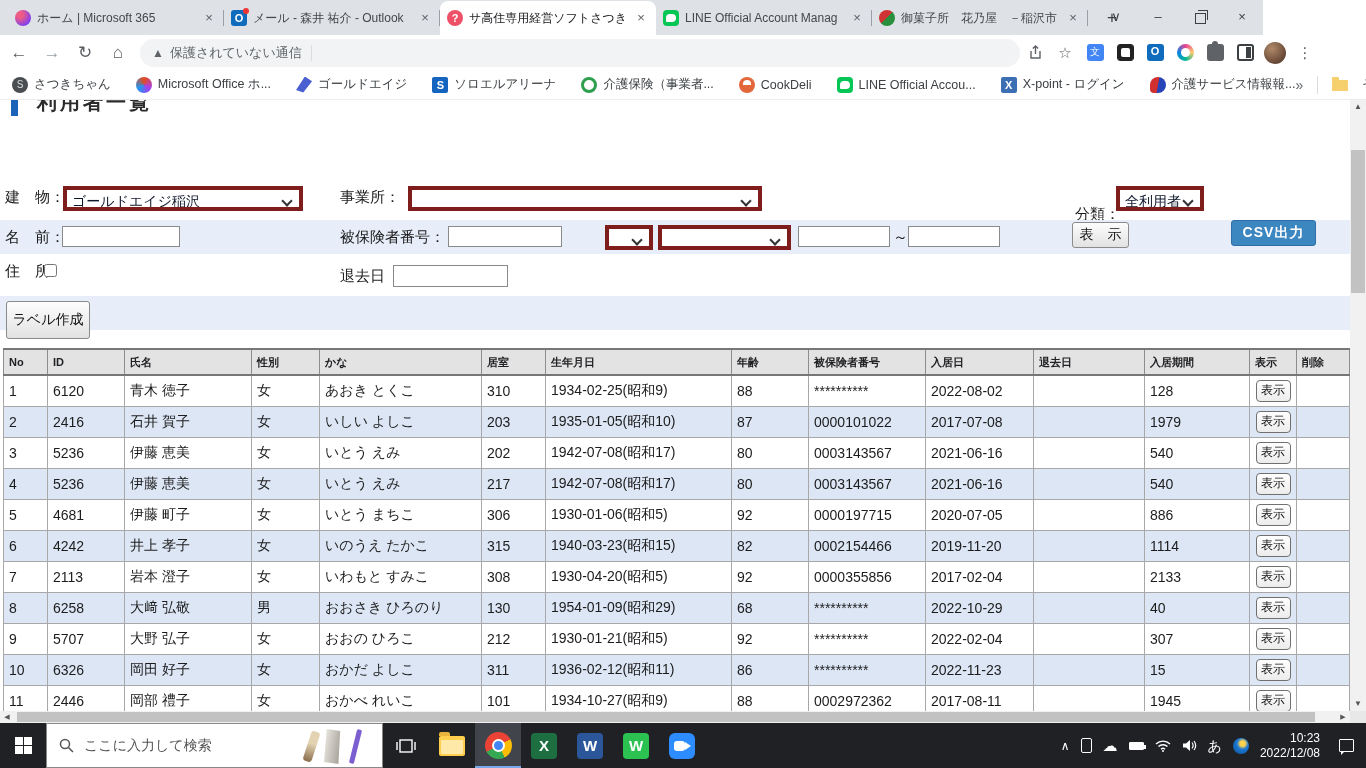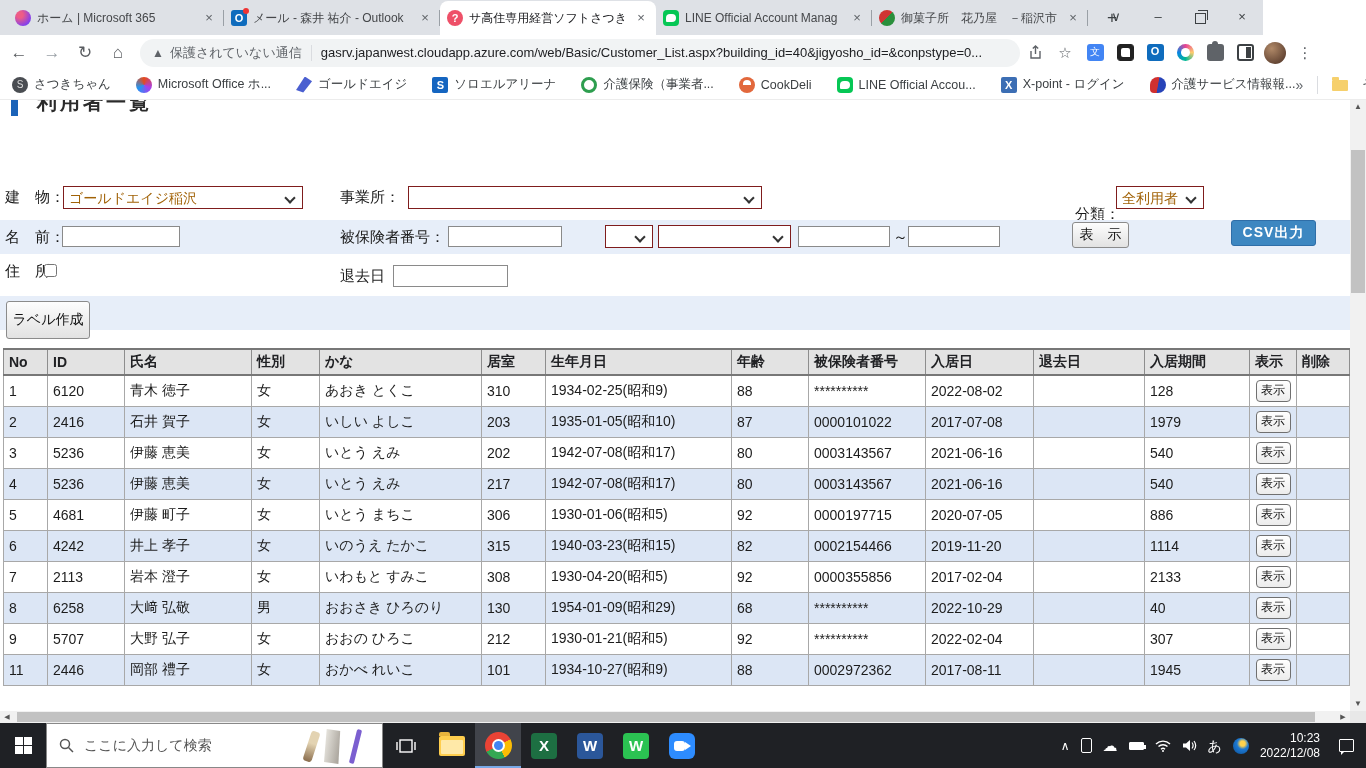--- a/index.html
+++ b/index.html
@@ -78,30 +78,30 @@
 .folder-ico{width:16px;height:11px;background:#f6d06c;border-radius:1px;position:relative;margin-top:2px}
 .folder-ico::before{content:"";position:absolute;left:0;top:-3px;width:7px;height:3px;background:#f6d06c;border-radius:1px 1px 0 0}
 
 
 .content{position:absolute;top:100px;left:0;width:1366px;height:623px;background:#fff}
 .title-band{position:absolute;top:0;left:6px;width:1126px;height:16px;overflow:hidden}
 .title-bar{position:absolute;left:5px;top:0;width:7px;height:16px;background:#1b63b8}
 .title-text{position:absolute;left:31px;top:-11px;font-size:20px;font-weight:bold;letter-spacing:3px;color:#2b2b2b}
 .flabel{position:absolute;font-size:15px;color:#1a1a1a;white-space:nowrap}
 .band{position:absolute;left:0;width:1350px;background:#e7eef9}
-.select{position:absolute;background:#fff;border:1px solid #7f1d1d;font-size:14px;line-height:20px;padding:1px 20px 16px 5px;white-space:nowrap;overflow:hidden;color:#a16207}
+.select{position:absolute;background:#fff;border:4px solid #7f1d1d;font-size:14px;line-height:20px;padding:1px 20px 16px 5px;white-space:nowrap;overflow:hidden;color:#0f172a}
 .select::after{content:"";position:absolute;right:8px;top:7px;width:6px;height:6px;border-right:2px solid #333;border-bottom:2px solid #333;transform:rotate(45deg)}
 .tinput{position:absolute;border:1px solid #8a8a8a;background:#fff;font-size:14px;padding:0 4px;font-family:inherit}
 .btn-gray{position:absolute;border:1px solid #8b8b8b;background:linear-gradient(#fdfdfd,#e2e2e2);border-radius:3px;font-size:14px;color:#111;text-align:center;font-family:inherit}
 .btn-blue{position:absolute;border:1px solid #2f6ea8;background:#3d87c1;color:#fff;border-radius:3px;font-size:14px;font-weight:bold;text-align:center;letter-spacing:1px;font-family:inherit}
 .addr-check{position:absolute;width:13px;height:13px}
 
 .table-wrap{position:absolute;left:3px;top:248px;width:1347px;height:363px;overflow:hidden}
 table{border-collapse:collapse;table-layout:fixed;width:1346px;font-size:14px}
-th{background:#e3e3e3;border:1px solid #8d8d8d;border-top:2px solid #777;border-bottom:2px solid #777;height:26px;text-align:left;padding:0 5px;font-size:14px;font-weight:bold;overflow:hidden;white-space:nowrap}
+th{background:#e3e3e3;border:1px solid #8d8d8d;border-top:2px solid #777;border-bottom:2px solid #777;height:26px;text-align:left;padding:0 5px;font-size:11px;font-weight:bold;overflow:hidden;white-space:nowrap}
 td{border:1px solid #a8a8a8;height:31px;padding:0 5px;overflow:hidden;white-space:nowrap;color:#1c1c1c}
 tbody tr:nth-child(even){background:#dce6f5}
 td.c{text-align:center;padding:0}
 .mini-btn{width:35px;height:22px;border:1px solid #707070;border-radius:4px;background:linear-gradient(#ffffff,#ececec);font-size:12px;font-family:inherit;color:#111}
 
 .vscroll{position:absolute;right:0;top:0;width:16px;height:611px;background:#f1f1f1}
 .varrow{position:absolute;left:0;width:16px;height:14px;text-align:center;font-size:8px;color:#555;line-height:14px}
 .vthumb{position:absolute;left:1px;top:50px;width:14px;height:143px;background:#c2c2c2}
 .hscroll{position:absolute;left:0;top:611px;width:1350px;height:12px;background:#f1f1f1}
 .harrow{position:absolute;top:0;width:14px;height:12px;text-align:center;font-size:7px;color:#555;line-height:12px}
@@ -190,21 +190,20 @@
 
   <div class="toolbar">
     <div class="nav-btn">←</div>
     <div class="nav-btn dim">→</div>
     <div class="nav-btn">↻</div>
     <div class="nav-btn">⌂</div>
     <div class="urlbar">
       <span class="warn-ico">▲</span>
       <span>保護されていない通信</span>
       <span class="url-sep"></span>
-      <span class="url-text">gasrv.japanwest.cloudapp.azure.com/web/Basic/Customer_List.aspx?building_id=40&amp;jigyosho_id=&amp;conpstype=0...</span>
     </div>
     <div class="tool-ico">
       <svg class="share-svg" width="15" height="15" viewBox="0 0 15 15">
           <path d="M3 6v7h9V6" fill="none" stroke="#5f6368" stroke-width="1.4"></path>
           <path d="M7.5 1v8M4.8 3.5L7.5 1l2.7 2.5" fill="none" stroke="#5f6368" stroke-width="1.4"></path>
         </svg>
     </div>
     <div class="tool-ico">☆</div>
     <div class="tool-ico">
         <span class="ext-sq ext-translate"></span>
@@ -487,20 +486,36 @@
               <td>1930-01-21(昭和5)</td>
               <td>92</td>
               <td>**********</td>
               <td>2022-02-04</td>
               <td></td>
               <td>307</td>
               <td class="c"><button class="mini-btn">表示</button></td>
               <td></td>
             </tr>
             <tr>
+              <td>10</td>
+              <td>6326</td>
+              <td>岡田 好子</td>
+              <td>女</td>
+              <td>おかだ よしこ</td>
+              <td>311</td>
+              <td>1936-02-12(昭和11)</td>
+              <td>86</td>
+              <td>**********</td>
+              <td>2022-11-23</td>
+              <td></td>
+              <td>15</td>
+              <td class="c"><button class="mini-btn">表示</button></td>
+              <td></td>
+            </tr>
+            <tr>
               <td>11</td>
               <td>2446</td>
               <td>岡部 禮子</td>
               <td>女</td>
               <td>おかべ れいこ</td>
               <td>101</td>
               <td>1934-10-27(昭和9)</td>
               <td>88</td>
               <td>0002972362</td>
               <td>2017-08-11</td>

